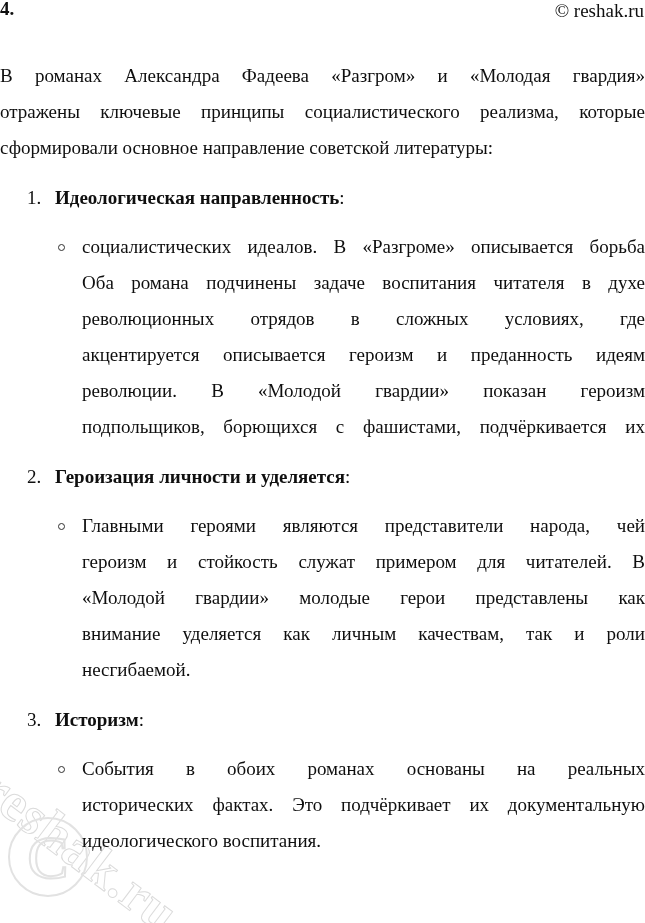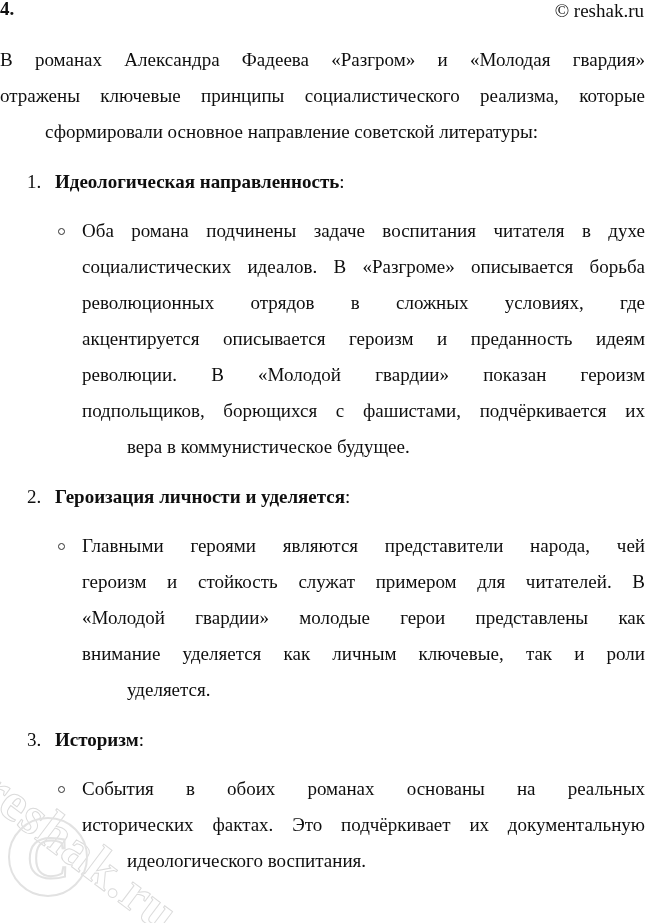--- a/index.html
+++ b/index.html
@@ -103,21 +103,21 @@
     margin: 0;
     padding: 0;
     font-size: 19px;
     line-height: 36px;
     text-align: justify;
     text-justify: inter-word;
     -webkit-hyphens: none;
     hyphens: none;
   }
   .intro {
-    margin-top: 16px;
+    margin-top: 32px;
   }
   .intro > span {
     display: block;
   }
 
   
   .olist {
     list-style: none;
     margin: 0;
     padding: 0;
@@ -179,21 +179,20 @@
     line-height: 36px;
     text-align: justify;
     text-justify: inter-word;
   }
   .sub-body > span {
     display: block;
   }
   
   .lastline {
     text-align: left;
-    padding-left: 45px;
   }
   
   .jline {
     text-align: justify;
     text-align-last: justify;
   }
 </style>
 </head>
 <body>
 
@@ -221,46 +220,45 @@
 
       <li>
         <div class="li-head">
           <span class="li-marker">1.</span>
           <span class="li-title">Идеологическая направленность</span><span class="li-colon">:</span>
         </div>
         <ul class="sublist">
           <li>
             <span class="sub-marker"><span class="ring"></span></span>
             <div class="sub-body">
+              <span class="jline">социалистических идеалов. В «Разгроме» описывается борьба</span>
               <span class="jline">Оба романа подчинены задаче воспитания читателя в духе</span>
-              <span class="jline">социалистических идеалов. В «Разгроме» описывается борьба</span>
               <span class="jline">революционных отрядов в сложных условиях, где</span>
               <span class="jline">акцентируется описывается героизм и преданность идеям</span>
               <span class="jline">революции. В «Молодой гвардии» показан героизм</span>
               <span class="jline">подпольщиков, борющихся с фашистами, подчёркивается их</span>
-              <span class="lastline">вера в коммунистическое будущее.</span>
             </div>
           </li>
         </ul>
       </li>
 
       <li>
         <div class="li-head">
           <span class="li-marker">2.</span>
           <span class="li-title">Героизация личности и уделяется</span><span class="li-colon">:</span>
         </div>
         <ul class="sublist">
           <li>
             <span class="sub-marker"><span class="ring"></span></span>
             <div class="sub-body">
               <span class="jline">Главными героями являются представители народа, чей</span>
               <span class="jline">героизм и стойкость служат примером для читателей. В</span>
               <span class="jline">«Молодой гвардии» молодые герои представлены как</span>
-              <span class="jline">внимание уделяется как личным ключевые, так и роли</span>
-              <span class="lastline">уделяется.</span>
+              <span class="jline">внимание уделяется как личным качествам, так и роли</span>
+              <span class="lastline">несгибаемой.</span>
             </div>
           </li>
         </ul>
       </li>
 
       <li>
         <div class="li-head">
           <span class="li-marker">3.</span>
           <span class="li-title">Историзм</span><span class="li-colon">:</span>
         </div>

